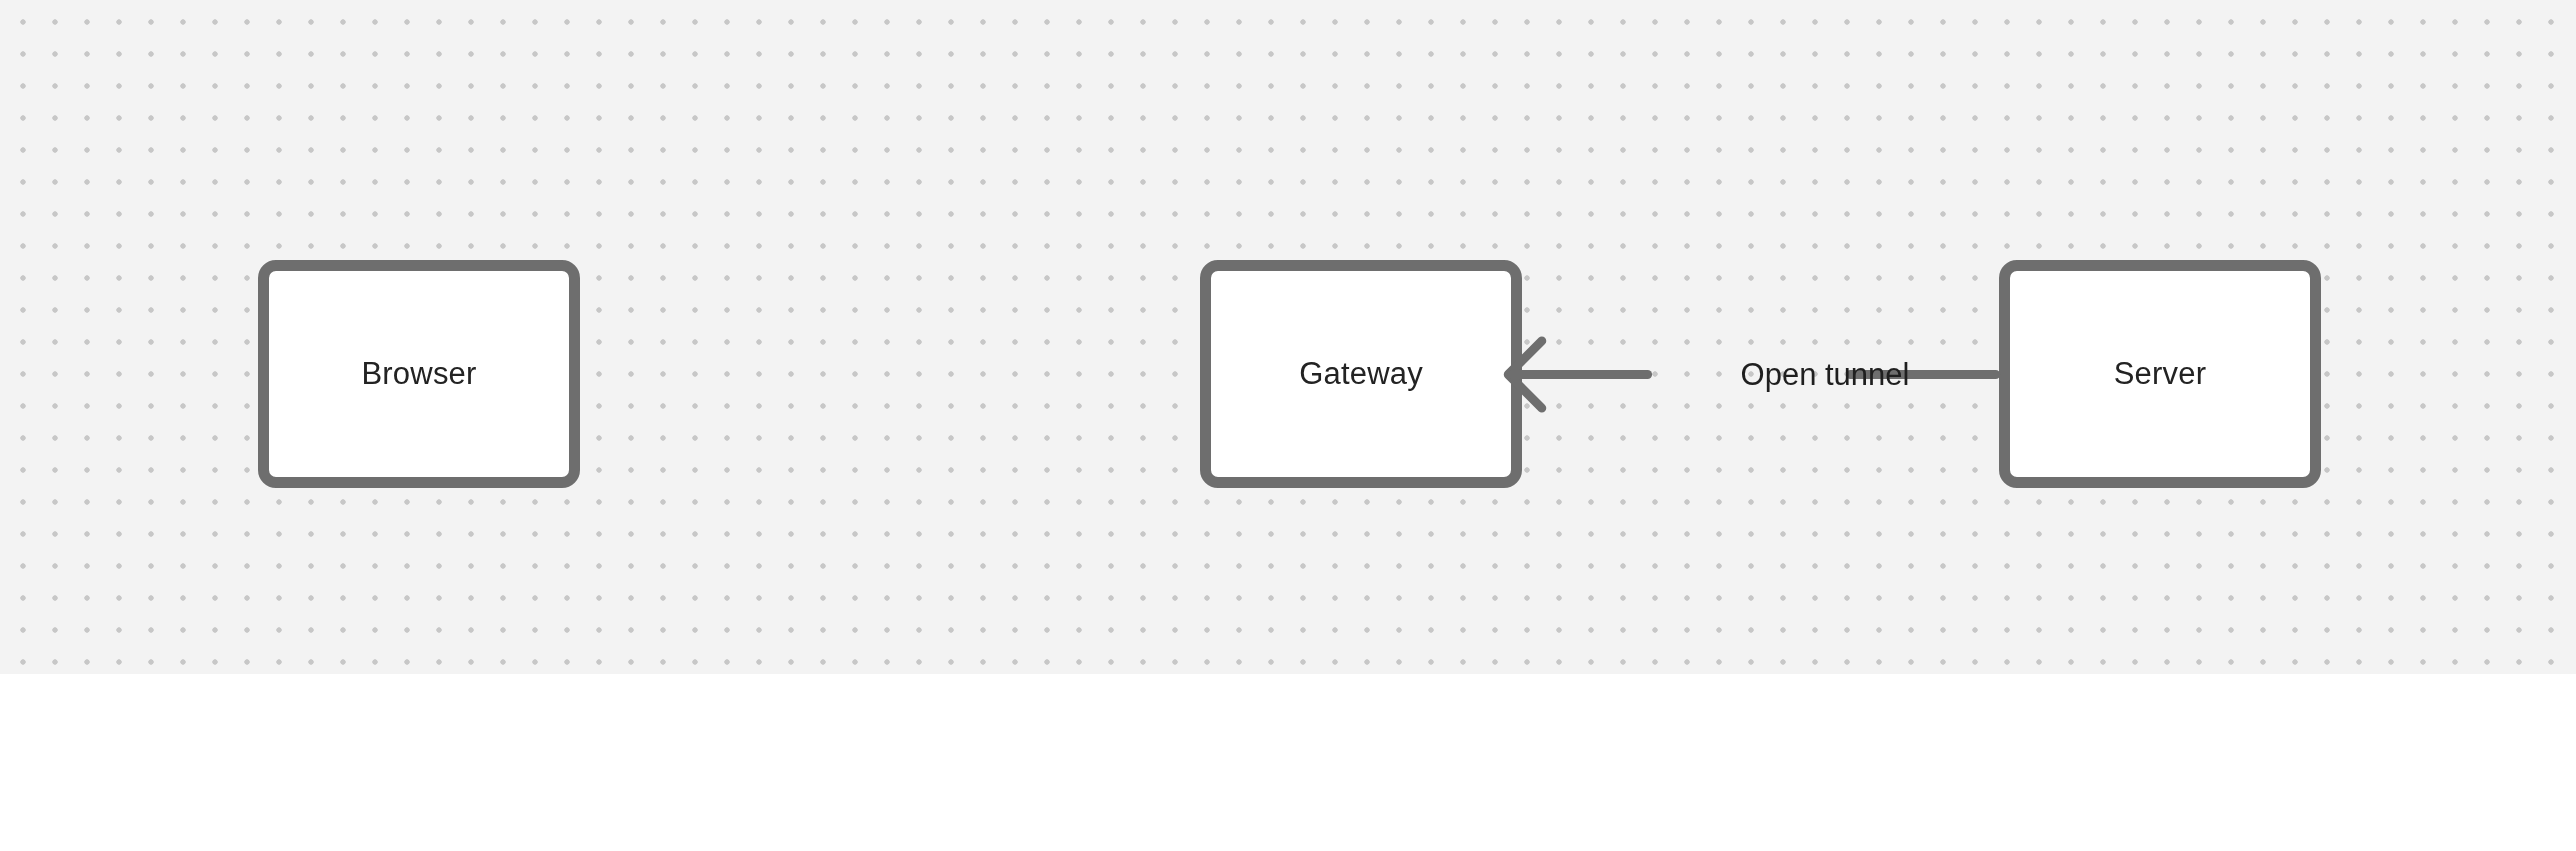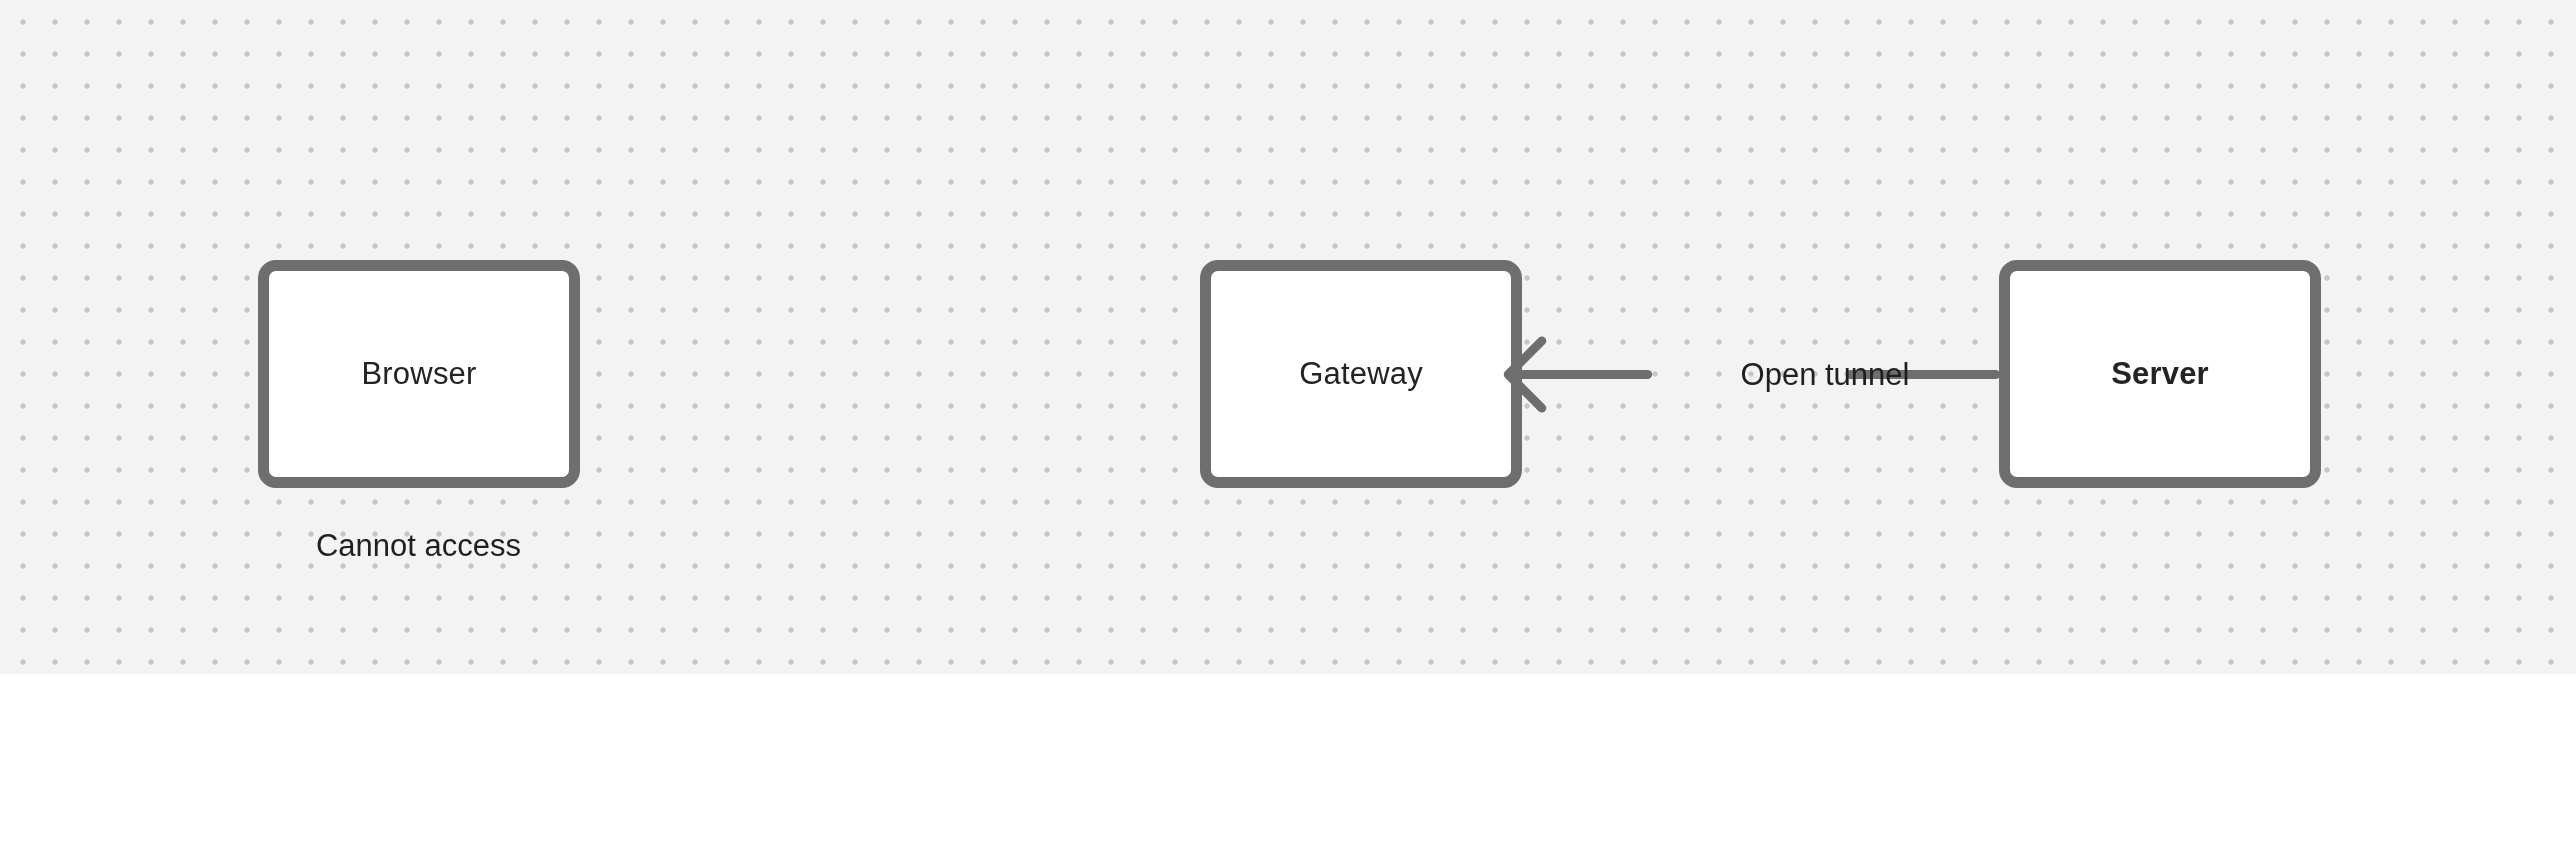--- a/index.html
+++ b/index.html
@@ -28,21 +28,21 @@
     align-items: center;
     justify-content: center;
   }
   .node-label {
     font-size: 31px;
     color: #232323;
     letter-spacing: 0.2px;
   }
   .node-browser { left: 258px; }
   .node-gateway { left: 1200px; }
-  .node-server  { left: 1999px; font-weight: bold; }
+  .node-server  { left: 1999px; }
 
   .annotation {
     position: absolute;
     left: 208px;
     top: 521px;
     width: 421px;
     text-align: center;
     font-size: 31px;
     line-height: 49px;
     color: #1f1f1f;
@@ -80,21 +80,20 @@
 
   <div class="node node-gateway">
     <span class="node-label">Gateway</span>
   </div>
 
   <div class="node node-server">
     <span class="node-label">Server</span>
   </div>
 
   <div class="annotation">
-    <span>Cannot access</span>
   </div>
 
   <svg class="edge-svg" viewBox="0 0 520 90" xmlns="http://www.w3.org/2000/svg">
     <path d="M 51 11 L 17 45 L 51 79" fill="none" stroke="#6e6e6e" stroke-width="9" stroke-linecap="round" stroke-linejoin="round"></path>
     <line x1="21" y1="45" x2="158" y2="45" stroke="#6e6e6e" stroke-width="9" stroke-linecap="round"></line>
     <line x1="363" y1="45" x2="510" y2="45" stroke="#6e6e6e" stroke-width="9" stroke-linecap="round"></line>
   </svg>
 
   <div class="edge-label">Open tunnel</div>
 

